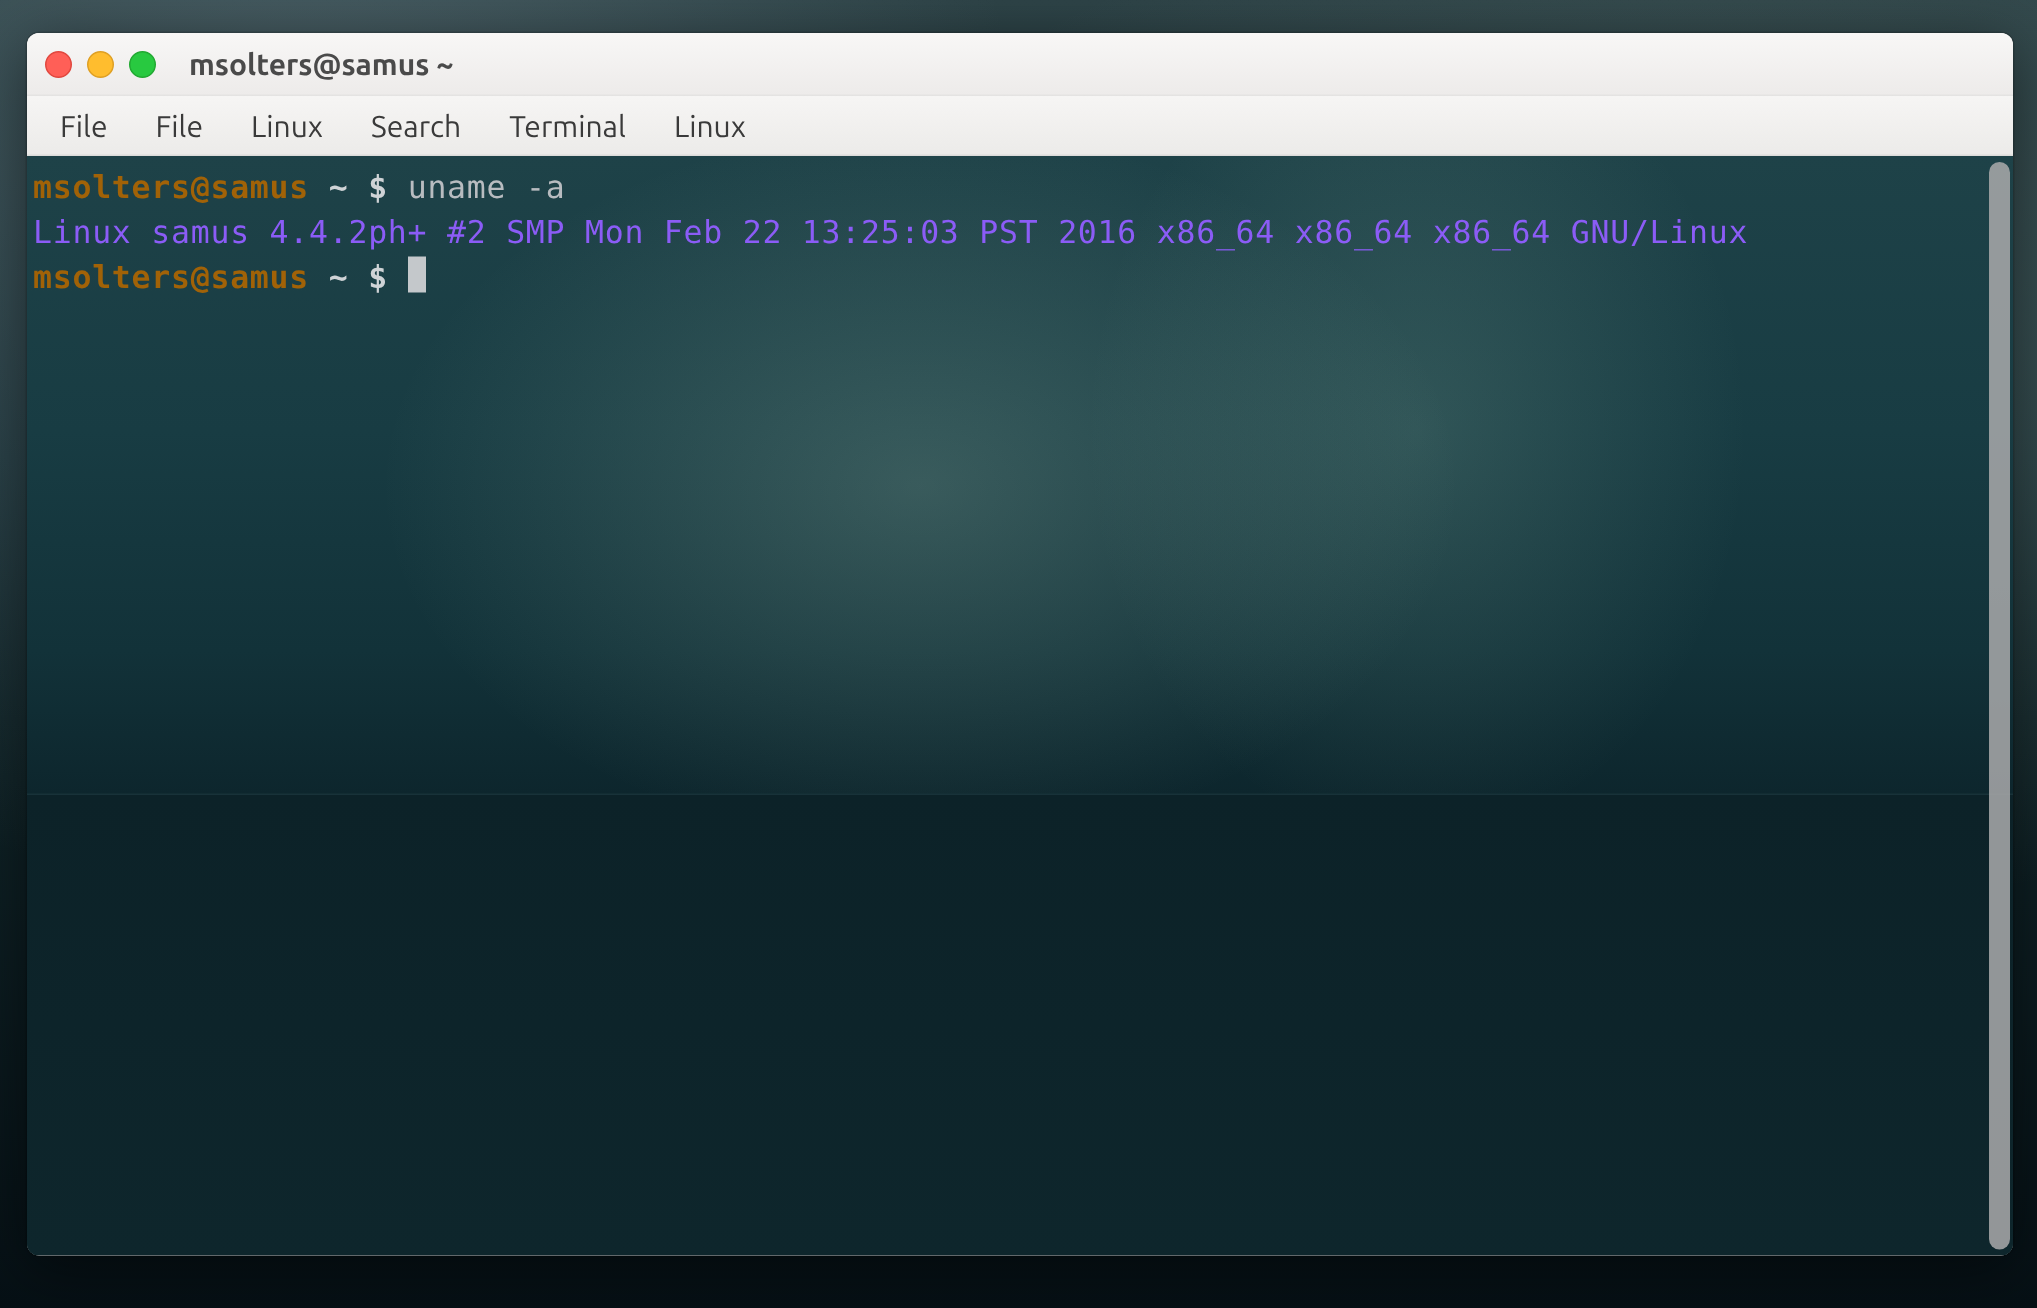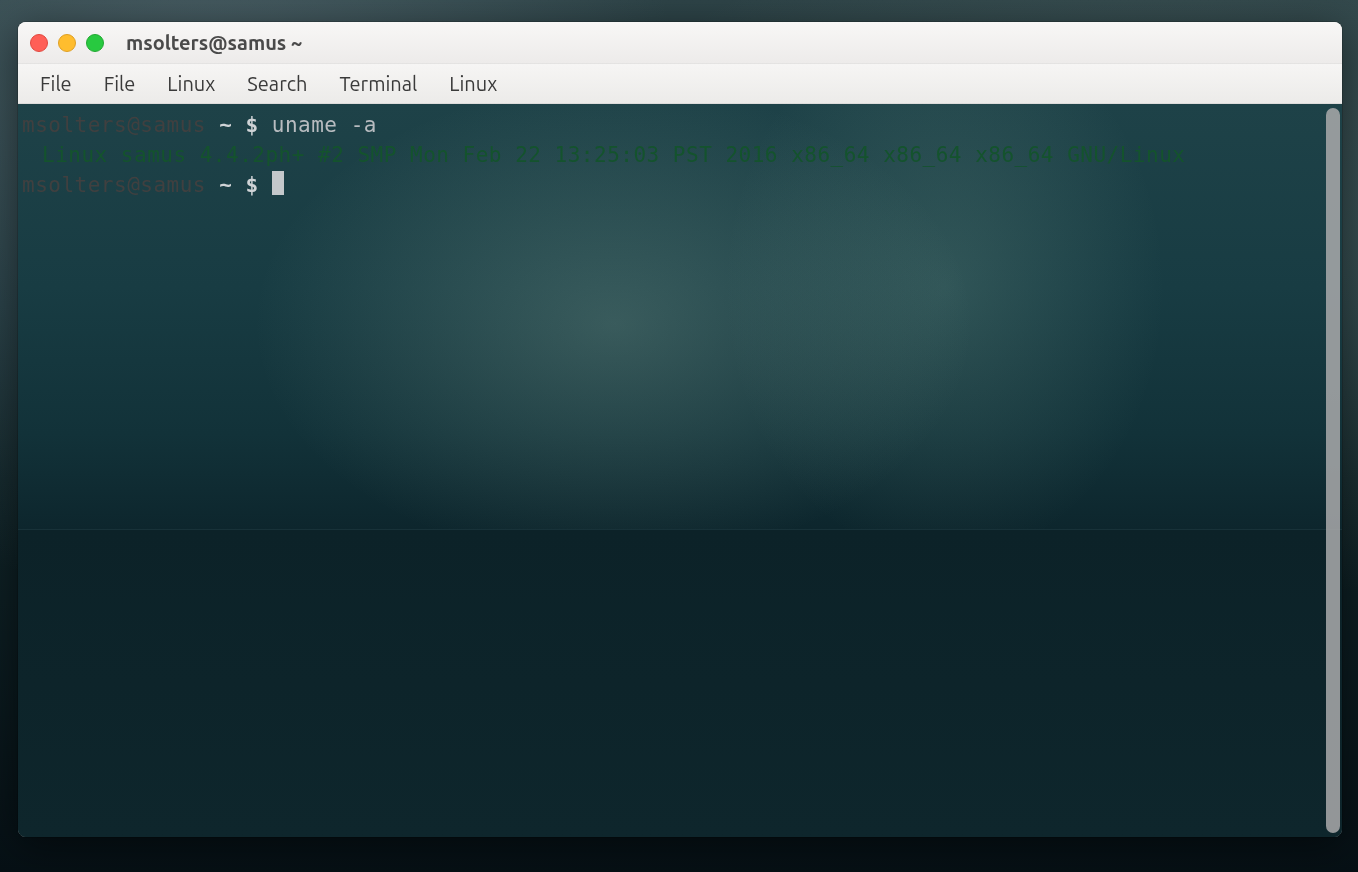--- a/index.html
+++ b/index.html
@@ -107,25 +107,25 @@
       position: relative;
       padding: 6px 4px;
       font-family: "DejaVu Sans Mono", "Liberation Mono", monospace;
       font-size: 21px;
       line-height: 30px;
       color: #cfd3d6;
       letter-spacing: 0.5px;
       white-space: pre-wrap;
       word-break: break-all;
     }
-    .prompt-user { color: #404040; font-weight: normal; }
+    .prompt-user { color: #a16207; font-weight: bold; }
     .prompt-path { color: #cfd3d6; font-weight: bold; }
     .prompt-dollar { color: #cfd3d6; font-weight: bold; }
     .cmd-text { color: #b8bcc0; text-align: center; }
-    .output-text { color: #14532d; margin-left: 20px; }
+    .output-text { color: #8b5cf6; }
     .cursor-block {
       display: inline-block;
       width: 12px;
       height: 24px;
       background: #c4c8cb;
       vertical-align: text-bottom;
       margin-bottom: 2px;
     }
     .scrollbar {
       position: absolute;

